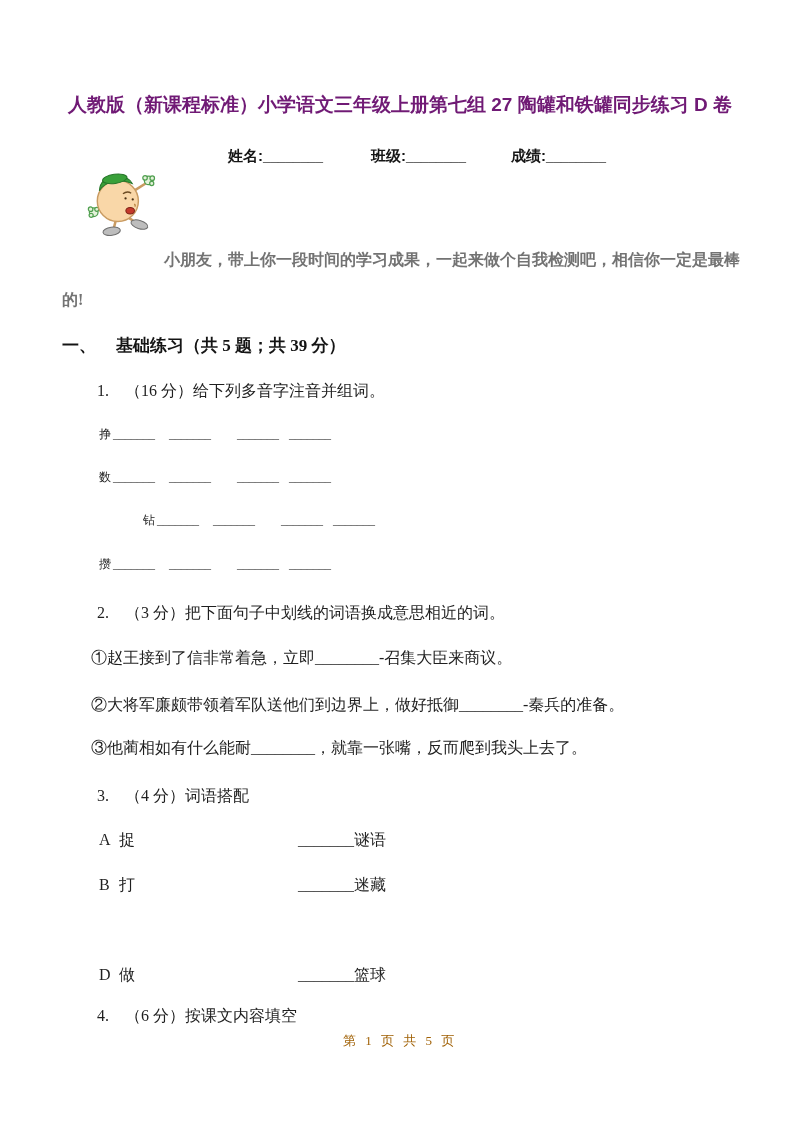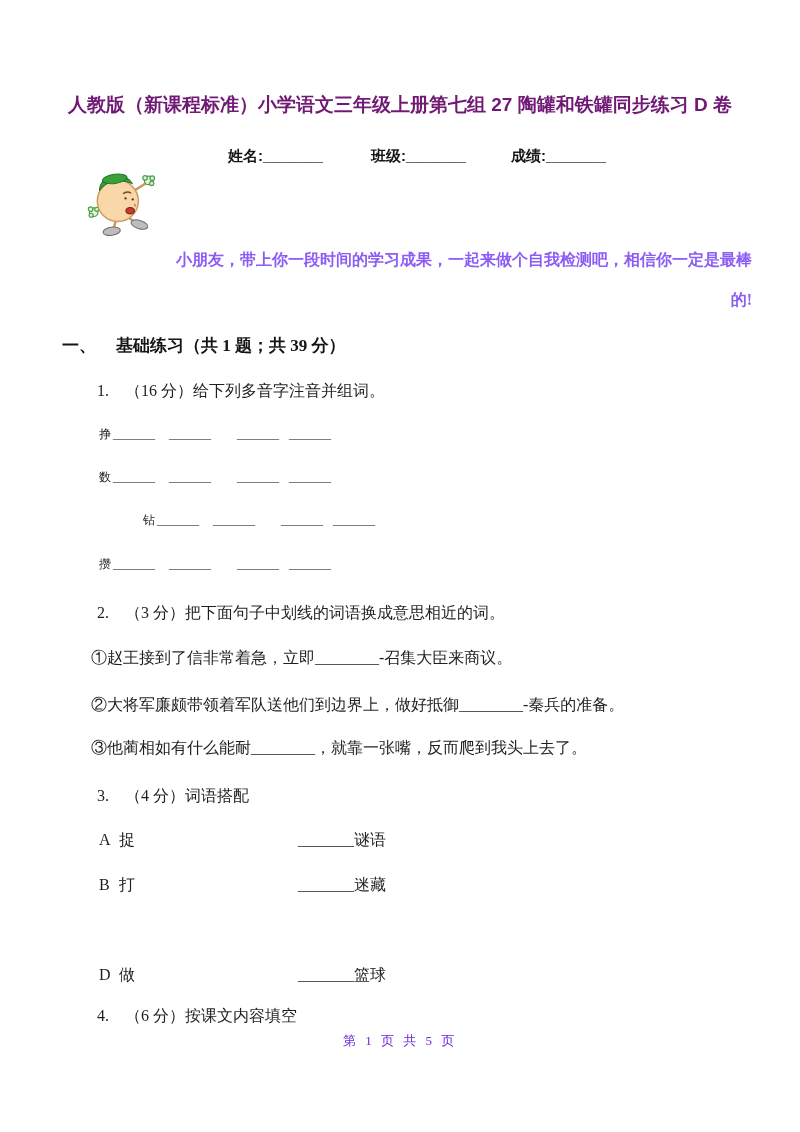--- a/index.html
+++ b/index.html
@@ -18,22 +18,21 @@
            font-size:15px; font-weight:bold; color:#161616; white-space:nowrap;margin-left:16px; }
   .field-name  { left:212px; }
   .field-class { left:355px; }
   .field-score { left:495px; }
   .blank { font-family:"Liberation Serif", serif; font-weight:normal;
            color:#3a3a3a; letter-spacing:0; }
   .mascot { position:absolute; left:86px; top:168px; width:76px; height:70px; }
   .intro {
     position:absolute; top:240px; left:62px; width:690px; margin:0;
     font-size:16px; font-weight:bold; line-height:40px; text-indent:102px;
-    color:#8b5cf6;
-    text-align:right;
+    color:#737373;
   }
   .section-heading {
     position:absolute; top:334px; left:62px; margin:0;
     font-size:17px; font-weight:bold; color:#141414; white-space:nowrap;
   }
   .section-heading .idx { margin-right:20px; }
   .qline { position:absolute; left:97px; margin:0; font-size:16px; white-space:nowrap; }
   .qnum { display:inline-block; margin-right:16px; }
   .q1-top { top:381px; }
   .q2-top { top:603px; }
@@ -44,21 +43,21 @@
   .g1 { margin-left:2px; } .g2 { margin-left:14px; }
   .g3 { margin-left:26px; } .g4 { margin-left:10px; }
   .sent { position:absolute; left:91px; margin:0; font-size:16px; white-space:nowrap; }
   .s0 { top:648px; } .s1 { top:695px; } .s2 { top:738px; }
   .pair { position:absolute; left:99px; width:420px; font-size:16px; white-space:nowrap; }
   .p0 { top:830px; } .p1 { top:875px; } .p2 { top:920px; } .p3 { top:965px; }
   .pair .letter { display:inline-block; width:20px; }
   .pair .match { position:absolute; left:199px; top:0; }
   .footer {
     position:absolute; top:1032px; left:0; width:100%; margin:0;
-    text-align:center; font-size:13px; color:#6d28d9; letter-spacing:3px;
+    text-align:center; font-size:13px; color:#a16207; letter-spacing:3px;
   }
 </style>
 </head>
 <body>
 
 <div class="page">
 
   <h1 class="title">人教版（新课程标准）小学语文三年级上册第七组 27 陶罐和铁罐同步练习 D 卷</h1>
 
   <div class="fields">
@@ -89,21 +88,21 @@
     <ellipse cx="28" cy="10.5" rx="12" ry="4.5" fill="#39a039" stroke="#27762a" stroke-width="1" transform="rotate(-8 28 10.5)"></ellipse>
     <path d="M36 25 q4 -3 8 -0.5" stroke="#6b4a22" stroke-width="1.4" fill="none"></path>
     <circle cx="38.5" cy="29.5" r="1.1" fill="#4a3014"></circle>
     <circle cx="45.5" cy="30.5" r="1.1" fill="#4a3014"></circle>
     <path d="M47 35 q1.5 1 0.5 2.5" stroke="#b5813f" stroke-width="1.2" fill="none"></path>
     <ellipse cx="43" cy="41.5" rx="4.2" ry="3.2" fill="#c4392b" stroke="#7e2317" stroke-width="1"></ellipse>
   </svg>
 
   <p class="intro">小朋友，带上你一段时间的学习成果，一起来做个自我检测吧，相信你一定是最棒的!</p>
 
-  <h2 class="section-heading"><span class="idx">一、</span><span>基础练习（共 1 题；共 39 分）</span></h2>
+  <h2 class="section-heading"><span class="idx">一、</span><span>基础练习（共 5 题；共 39 分）</span></h2>
 
   <p class="qline q1-top"><span class="qnum">1.</span><span>（16 分）给下列多音字注音并组词。</span></p>
 
   <div class="q1row r0">
     <span>挣</span><span class="blank g1">_______</span><span class="blank g2">_______</span><span class="blank g3">_______</span><span class="blank g4">_______</span>
   </div>
   <div class="q1row r1">
     <span>数</span><span class="blank g1">_______</span><span class="blank g2">_______</span><span class="blank g3">_______</span><span class="blank g4">_______</span>
   </div>
   <div class="q1row r2">

